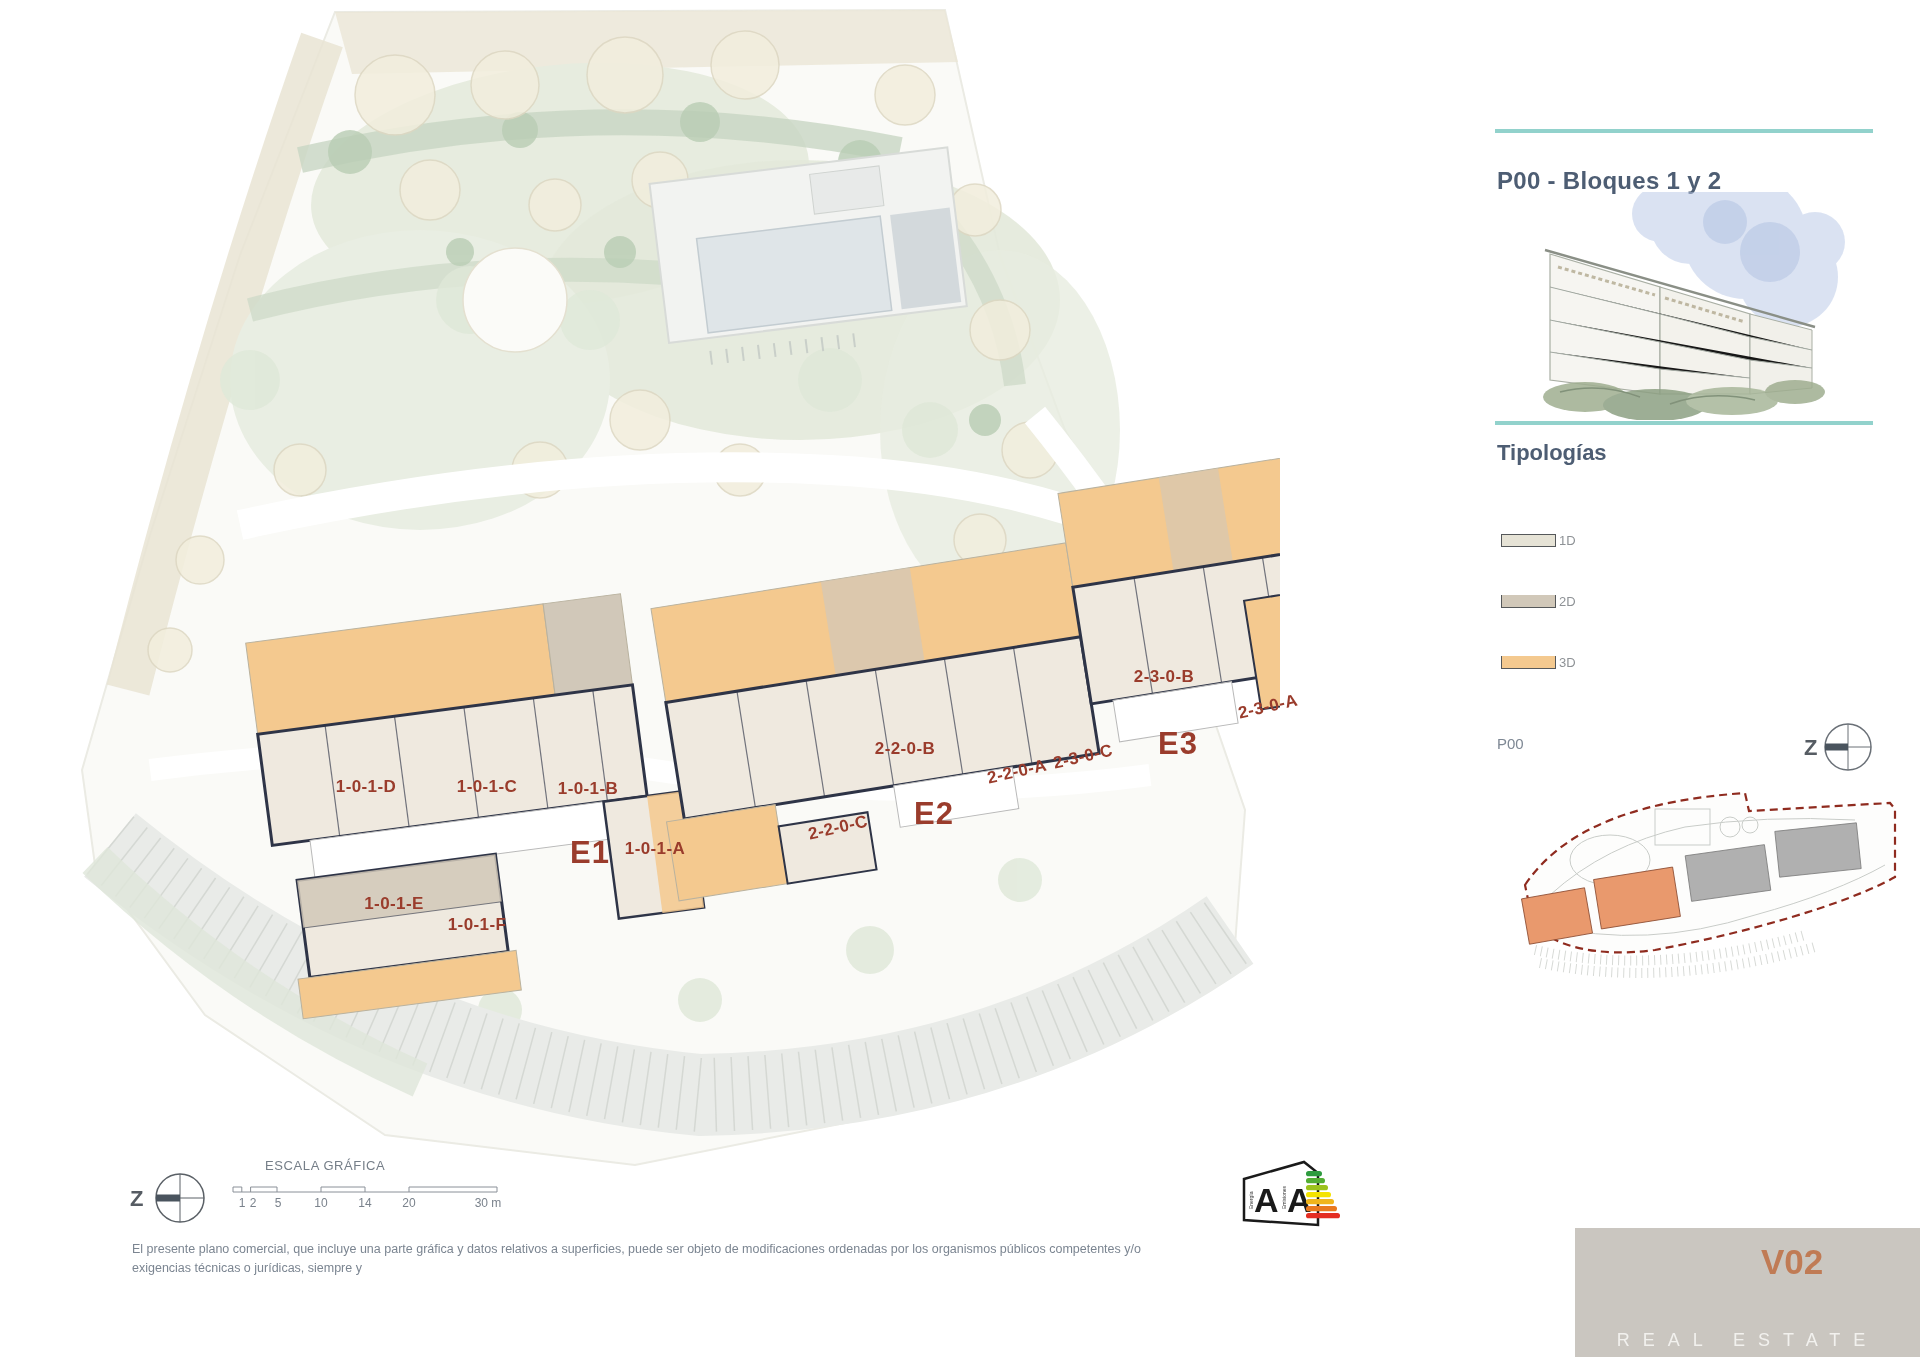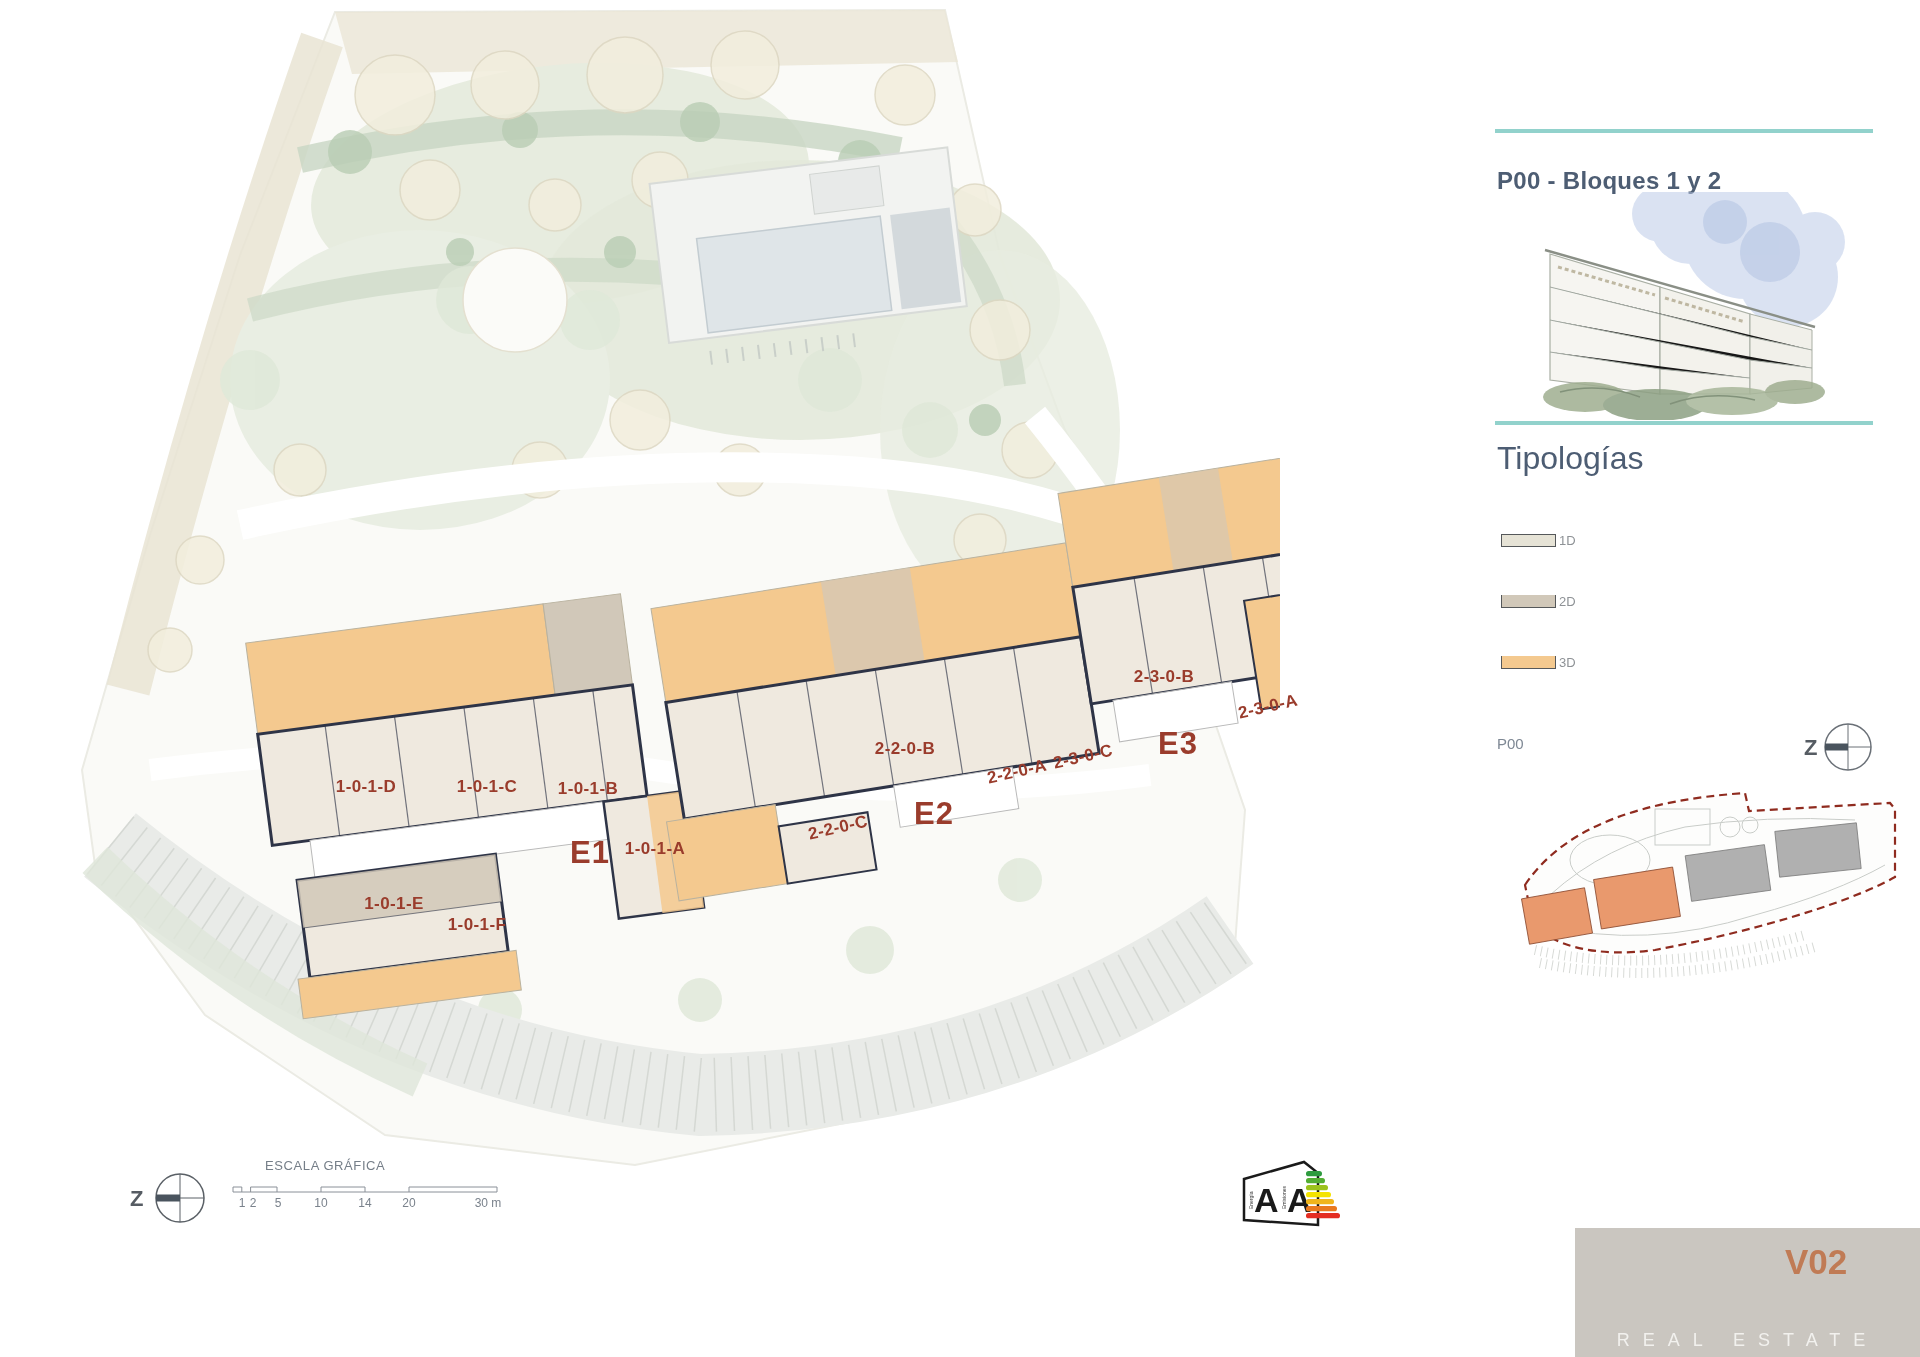--- a/index.html
+++ b/index.html
@@ -10,21 +10,21 @@
   .unit-label{position:absolute;transform:translate(-50%,-50%);
     color:#9a3c2c;font-weight:bold;font-size:17px;letter-spacing:.4px;white-space:nowrap;}
   .unit-label.rot{transform:translate(-50%,-50%) rotate(-13deg);}
   .entrance-label{position:absolute;transform:translate(-50%,-50%);
     color:#9a3c2c;font-weight:bold;font-size:31px;letter-spacing:1px;}
   
   .rule{position:absolute;height:4px;background:#92d2cc;width:378px;left:1495px;}
   .sb-title{position:absolute;left:1497px;top:167px;color:#4d5d73;
     font-size:24px;font-weight:bold;letter-spacing:.3px;}
   .sb-tipologias{position:absolute;left:1497px;top:440px;color:#4d5d73;
-    font-size:32px;font-weight:normal;}
+    font-size:22px;font-weight:bold;}
   .legend{position:absolute;left:1501px;top:486px;}
   .legend-row{display:flex;align-items:stretch;height:13px;margin-top:48px;}
   .legend-swatch{width:53px;border:1px solid #55585a;border-top-width:0;}
   .legend-row:first-child .legend-swatch{border-top-width:1px;}
   .legend-text{font-size:13px;color:#8e9296;line-height:13px;padding-left:3px;}
   .p00-label{position:absolute;left:1497px;top:735px;font-size:15px;color:#7e8894;}
   
   .escala-title{position:absolute;left:265px;top:1158px;font-size:13px;
     color:#757e88;letter-spacing:.6px;}
   .scale-tick{position:absolute;transform:translate(-50%,0);font-size:12px;color:#7a828c;}
@@ -32,21 +32,21 @@
     font-size:12.5px;line-height:19px;color:#7b8591;}
   
   .logo-box{position:absolute;left:1575px;top:1228px;width:345px;height:129px;
     background:#cac6c0;}
   .logo-brand{position:absolute;left:0;right:0;top:0px;text-align:center;
     font-family:"DejaVu Serif",serif;font-weight:normal;font-size:72px;
     letter-spacing:11px;color:#fcfcfa;z-index:2;}
   .logo-tagline{position:absolute;left:0;right:0;bottom:6px;text-align:center;
     font-size:18px;letter-spacing:13px;color:#f2f1ee;z-index:2;}
   .logo-version{position:absolute;left:186px;top:14px;font-size:35px;font-weight:bold;
-    color:#c0734a;z-index:3;opacity:.9;margin-left:24px;}
+    color:#c0734a;z-index:3;opacity:.9;}
   .zcompass-letter{font-size:22px;font-weight:bold;fill:#565c63;}
 </style>
 </head>
 <body>
 
 <svg class="abs" style="left:0;top:0" width="1280" height="1250" viewBox="0 0 1280 1250">
 
   <path d="M335,12 L945,10 L1000,255 L1065,430 L1190,650 L1245,810 L1235,945 L1095,1030 L885,1115 L635,1165 L385,1135 L205,1015 L95,865 L82,770 L150,535 L240,255 Z" fill="#fafaf7" stroke="#ebebe4" stroke-width="2"></path>
 
   <path d="M335,12 L945,10 L958,62 L352,74 Z" fill="#ebe6d6" opacity=".8"></path>
@@ -309,20 +309,21 @@
 </svg>
 <span class="scale-tick" style="left:242px;top:1196px">1</span>
 <span class="scale-tick" style="left:253px;top:1196px">2</span>
 <span class="scale-tick" style="left:278px;top:1196px">5</span>
 <span class="scale-tick" style="left:321px;top:1196px">10</span>
 <span class="scale-tick" style="left:365px;top:1196px">14</span>
 <span class="scale-tick" style="left:409px;top:1196px">20</span>
 <span class="scale-tick" style="left:488px;top:1196px">30 m</span>
 
 <div class="disclaimer">
+  <div>El presente plano comercial, que incluye una parte gráfica y datos relativos a superficies, puede ser objeto de modificaciones ordenadas por los organismos públicos competentes y/o exigencias técnicas o jurídicas, siempre y</div>
 </div>
 
 <svg class="abs" style="left:1240px;top:1157px" width="110" height="74" viewBox="0 0 110 74">
   <polygon points="4,22 64,5 78,16 78,68 4,63" fill="#ffffff" stroke="#1a1a1a" stroke-width="2.5"></polygon>
   <text x="9" y="52" font-size="5" fill="#333" transform="rotate(-90 11 50)">Energía</text>
   <text x="42" y="52" font-size="5" fill="#333" transform="rotate(-90 44 50)">Emisiones</text>
   <text x="14" y="55" font-size="34" font-weight="bold" fill="#1a1a1a">A</text>
   <text x="47" y="55" font-size="34" font-weight="bold" fill="#1a1a1a">A</text>
   <g>
     <rect x="66" y="14" width="16" height="5.3" rx="2.6" fill="#2e9b3f"></rect>

